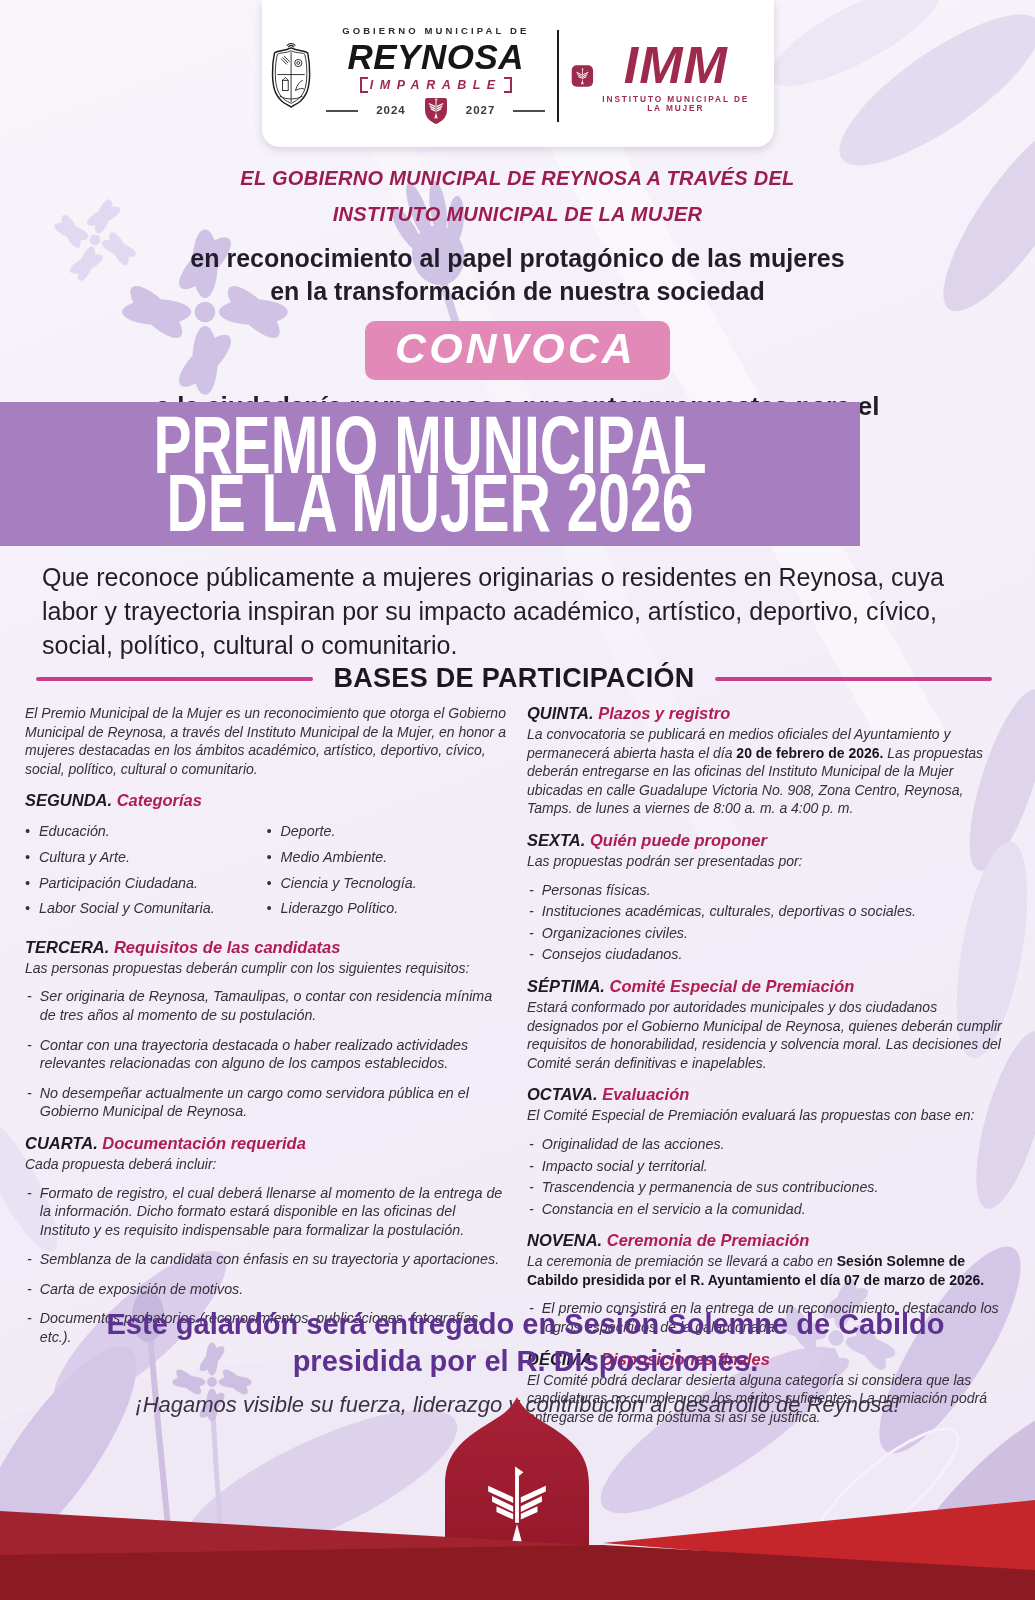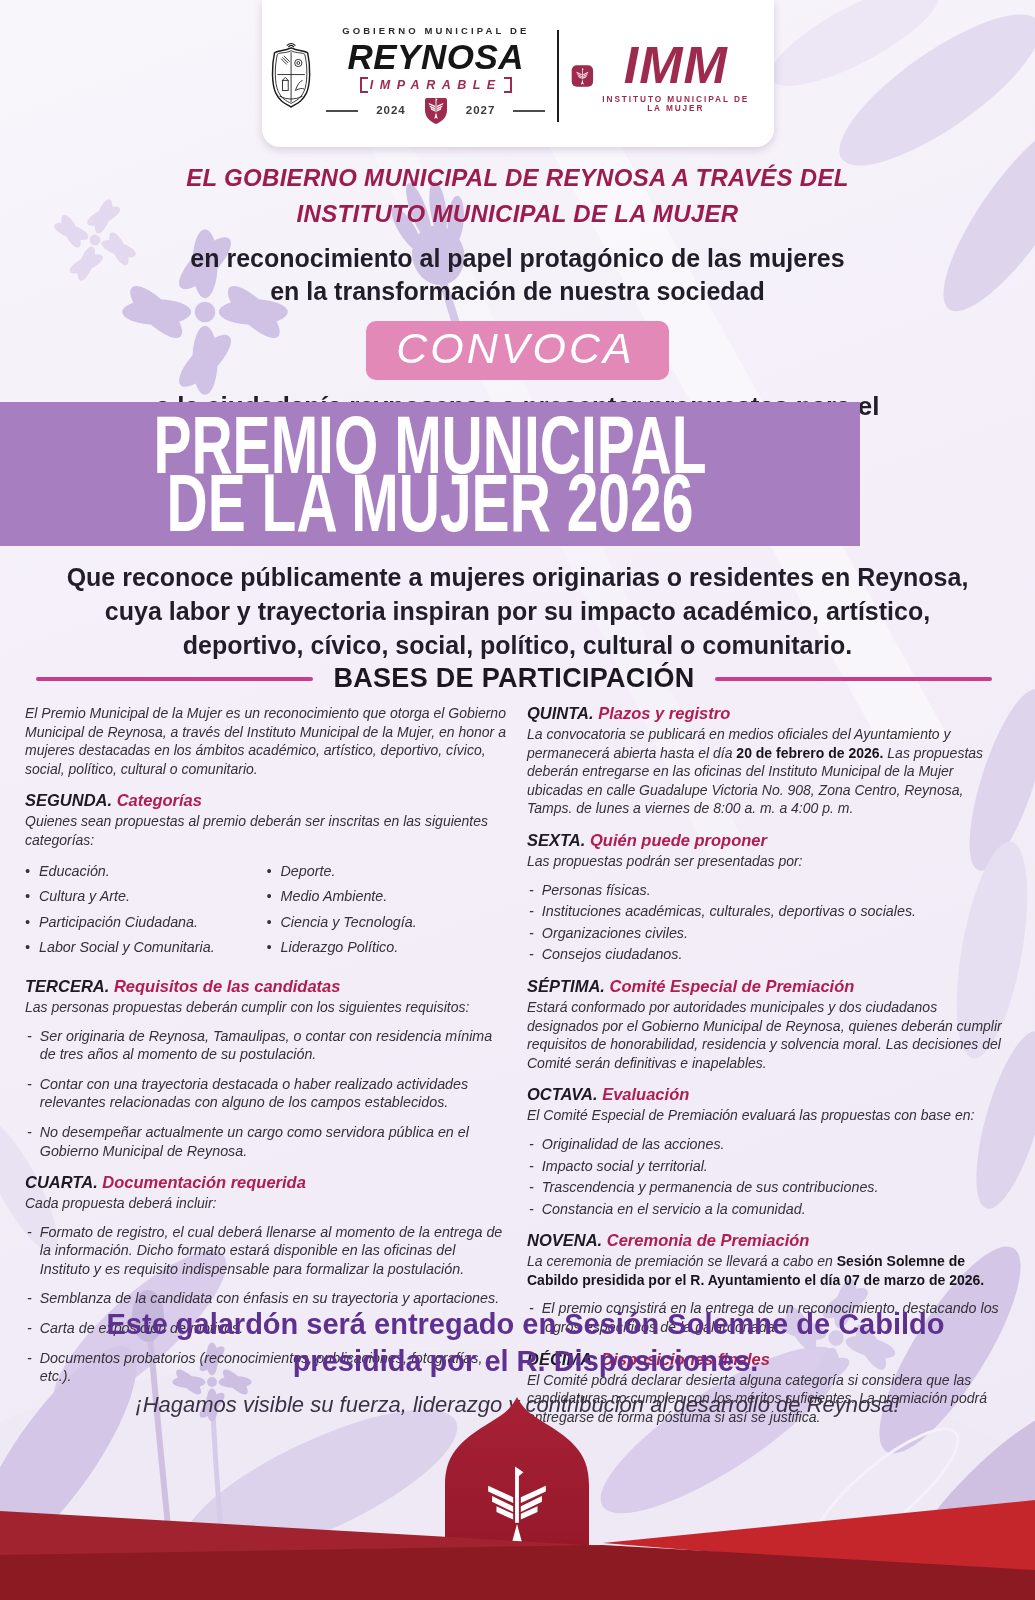--- a/index.html
+++ b/index.html
@@ -35,37 +35,37 @@
   .yline{width:32px;height:2px;background:#4c4c4c;}
   .year{font-size:11.5px;font-weight:bold;color:#3a3a3a;letter-spacing:1px;}
   .vert-divider{width:2px;height:92px;background:#1d1d1d;}
   .imm-block{display:flex;align-items:center;gap:8px;}
   .imm-col{text-align:center;line-height:1;}
   .imm-word{font-size:52px;font-weight:bold;color:var(--logo-maroon);letter-spacing:1px;font-style:italic;}
   .imm-tag{font-size:8.3px;font-weight:bold;letter-spacing:1.9px;color:var(--logo-maroon);margin-top:4px;}
 
   
   .intro{top:160px;left:0;right:0;text-align:center;}
-  .headline{font-size:24px;line-height:36px;font-weight:bold;font-style:italic;color:var(--magenta);letter-spacing:.3px;}
+  .headline{font-size:20px;line-height:36px;font-weight:bold;font-style:italic;color:var(--magenta);letter-spacing:.3px;}
   .subline{font-size:25px;line-height:33px;font-weight:bold;color:var(--ink);}
   .sub-wrap{margin-top:10px;}
   .convoca-badge{display:inline-block;margin-top:13px;background:var(--pink);color:#fff;
-    font-size:43px;font-weight:normal;font-style:italic;letter-spacing:3px;
+    font-size:43px;font-weight:bold;font-style:italic;letter-spacing:3px;
     padding:3px 34px 7px 30px;border-radius:10px;}
   .call-line{margin-top:11px;font-size:26px;font-weight:bold;color:var(--ink);}
 
   
   .award-banner{top:402px;left:0;width:860px;height:144px;background:var(--purple-banner);
     display:flex;flex-direction:column;align-items:center;justify-content:center;gap:14px;}
   .banner-line{display:inline-block;color:#fff;font-weight:bold;font-size:57px;line-height:44px;
     letter-spacing:0;transform:scaleY(1.42);transform-origin:center;white-space:nowrap;}
 
   
-  .award-description{top:560px;left:42px;width:951px;text-align:center;
-    font-size:25px;line-height:34px;font-weight:bold;color:var(--ink);}
+  .award-description{top:560px;left:42px;width:951px;
+    font-size:25px;line-height:34px;font-weight:normal;color:var(--ink);}
 
   
   .bases-head{top:663px;left:36px;right:43px;display:flex;align-items:center;gap:20px;}
   .bases-line{flex:1;height:4px;background:var(--pink-line);border-radius:2px;}
   .bases-title{font-size:27px;font-weight:bold;color:#1b1820;letter-spacing:.3px;white-space:nowrap;}
   .bases{top:704px;left:25px;right:25px;display:flex;gap:19px;}
   .bases-col{flex:1;min-width:0;}
   .sec{margin-bottom:13px;}
   .sec-head{font-size:16.5px;font-weight:bold;font-style:italic;line-height:19px;margin-bottom:2px;}
   .sec-num{color:#1e1a24;}
@@ -245,21 +245,20 @@
   <span class="bases-line"></span>
 </div>
 
 <div class="z1 bases">
   <div class="bases-col">
       <div class="sec">
         <div class="para"><span>El Premio Municipal de la Mujer es un reconocimiento que otorga el Gobierno Municipal de Reynosa, a través del Instituto Municipal de la Mujer, en honor a mujeres destacadas en los ámbitos académico, artístico, deportivo, cívico, social, político, cultural o comunitario.</span></div>
       </div>
       <div class="sec">
         <div class="sec-head"><span class="sec-num">SEGUNDA. </span><span class="sec-title">Categorías</span></div>
-        <div class="para"><span>Quienes sean propuestas al premio deberán ser inscritas en las siguientes categorías:</span></div>
         <div class="dot-cols">
           <div class="dot-col">
             <div class="dot-item">
               <span class="bullet-glyph">•</span>
               <span>Educación.</span>
             </div>
             <div class="dot-item">
               <span class="bullet-glyph">•</span>
               <span>Cultura y Arte.</span>
             </div>

